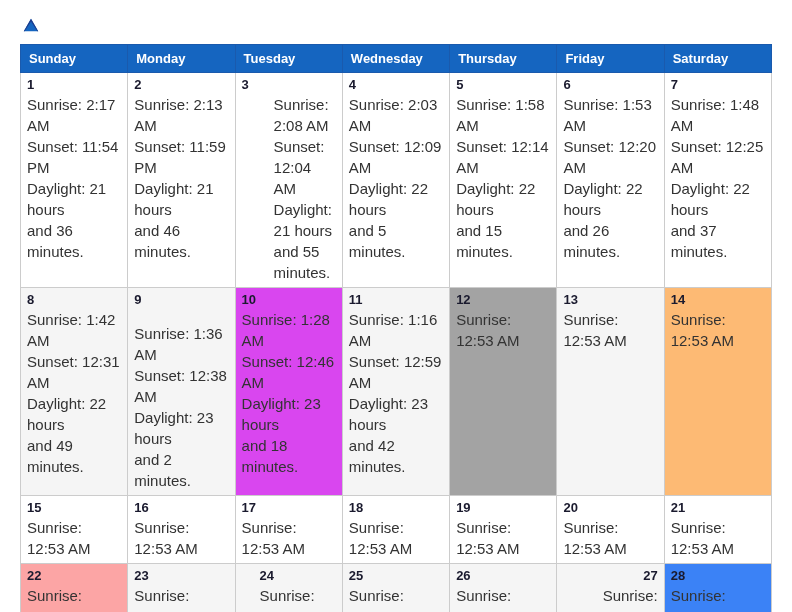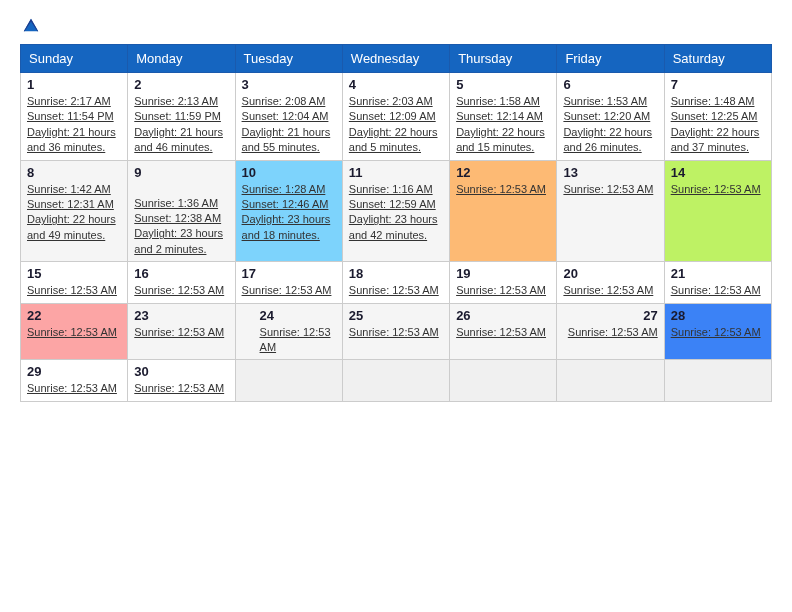--- a/index.html
+++ b/index.html
@@ -58,21 +58,21 @@
     }
     .calendar {
       width: 100%;
       border-collapse: collapse;
       border: 1px solid #ccc;
     }
     .calendar th {
       background: #1565C0;
       color: #fff;
       font-size: 13px;
-      font-weight: normal;
+      font-weight: bold;
       text-align: left;
       padding: 6px 8px;
       border: 1px solid #1a5aad;
     }
     .calendar td {
       vertical-align: top;
       border: 1px solid #ccc;
       padding: 4px 6px;
       width: calc(100% / 7);
       background: #fff;
@@ -82,24 +82,23 @@
       background: #f5f5f5;
     }
     .day-number {
       font-size: 13px;
       font-weight: bold;
       color: #1a1a2e;
       display: block;
       margin-bottom: 2px;
     }
     .day-info {
-      font-size: 11px;
+      font-size: 15px;
       color: #333;
       line-height: 1.4;
-      text-decoration: underline;
     }
     .empty-cell {
       background: #f0f0f0 !important;
     }
   </style>
 </head>
 <body>
 
 <div class="page">
   <div class="header">
@@ -145,21 +144,21 @@
           </td>
           <td>
             <span class="day-number">2</span>
             <div class="day-info" style="white-space: pre-line;">Sunrise: 2:13 AM
 Sunset: 11:59 PM
 Daylight: 21 hours
 and 46 minutes.</div>
           </td>
           <td>
             <span class="day-number">3</span>
-            <div class="day-info" style="white-space: pre-line;">Sunrise: 2:08 AM
+            <div class="day-info" style="white-space: pre-line; margin-left: 32px;">Sunrise: 2:08 AM
 Sunset: 12:04 AM
 Daylight: 21 hours
 and 55 minutes.</div>
           </td>
           <td>
             <span class="day-number">4</span>
             <div class="day-info" style="white-space: pre-line;">Sunrise: 2:03 AM
 Sunset: 12:09 AM
 Daylight: 22 hours
 and 5 minutes.</div>
@@ -194,43 +193,43 @@
 Daylight: 22 hours
 and 49 minutes.</div>
           </td>
           <td style="background: rgb(245, 245, 245);">
             <span class="day-number">9</span>
             <div class="day-info" style="white-space: pre-line; margin-top: 16px;">Sunrise: 1:36 AM
 Sunset: 12:38 AM
 Daylight: 23 hours
 and 2 minutes.</div>
           </td>
-          <td style="background: #7dd3fc;">
+          <td style="background: #d946ef;">
             <span class="day-number">10</span>
             <div class="day-info" style="white-space: pre-line;">Sunrise: 1:28 AM
 Sunset: 12:46 AM
 Daylight: 23 hours
 and 18 minutes.</div>
           </td>
           <td style="background: rgb(245, 245, 245);">
             <span class="day-number">11</span>
             <div class="day-info" style="white-space: pre-line;">Sunrise: 1:16 AM
 Sunset: 12:59 AM
 Daylight: 23 hours
 and 42 minutes.</div>
           </td>
-          <td style="background: #fdba74;">
+          <td style="background: #a3a3a3;">
             <span class="day-number">12</span>
             <div class="day-info" style="white-space: pre-line;">Sunrise: 12:53 AM</div>
           </td>
           <td style="background: rgb(245, 245, 245);">
             <span class="day-number">13</span>
             <div class="day-info" style="white-space: pre-line;">Sunrise: 12:53 AM</div>
           </td>
-          <td style="background: #bef264; margin-left: 9px;">
+          <td style="background: #fdba74; margin-left: 9px;">
             <span class="day-number">14</span>
             <div class="day-info" style="white-space: pre-line;">Sunrise: 12:53 AM</div>
           </td>
         </tr>
         <tr>
           <td>
             <span class="day-number">15</span>
             <div class="day-info" style="white-space: pre-line;">Sunrise: 12:53 AM</div>
           </td>
           <td>

